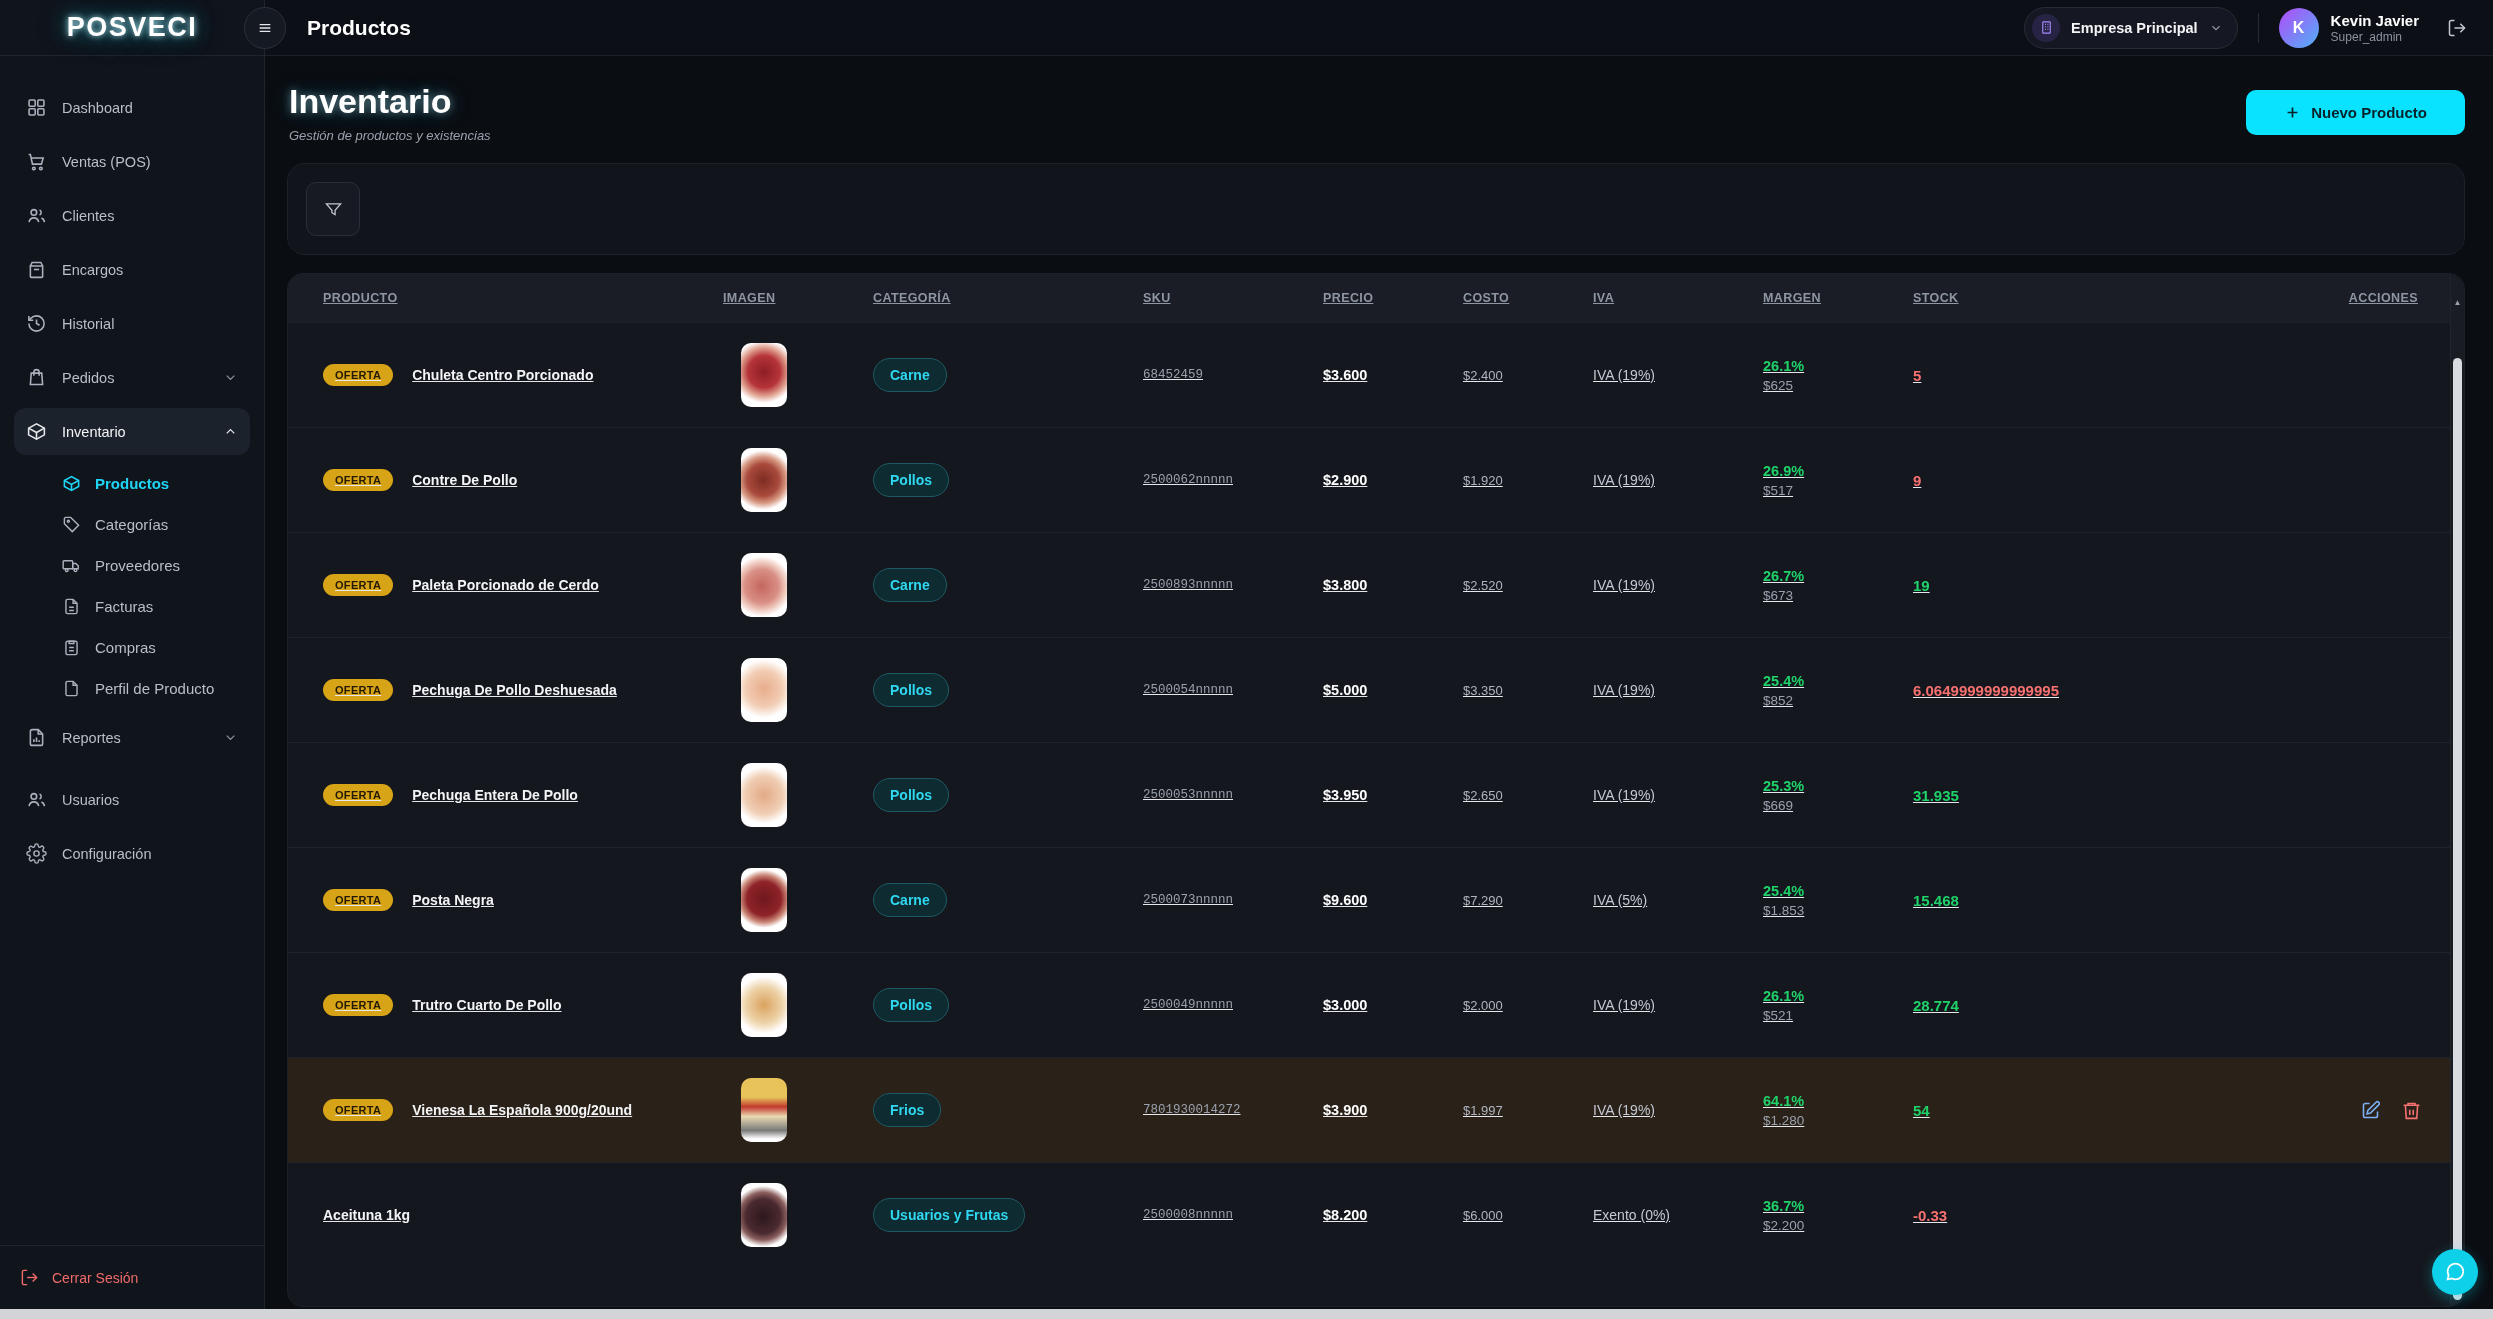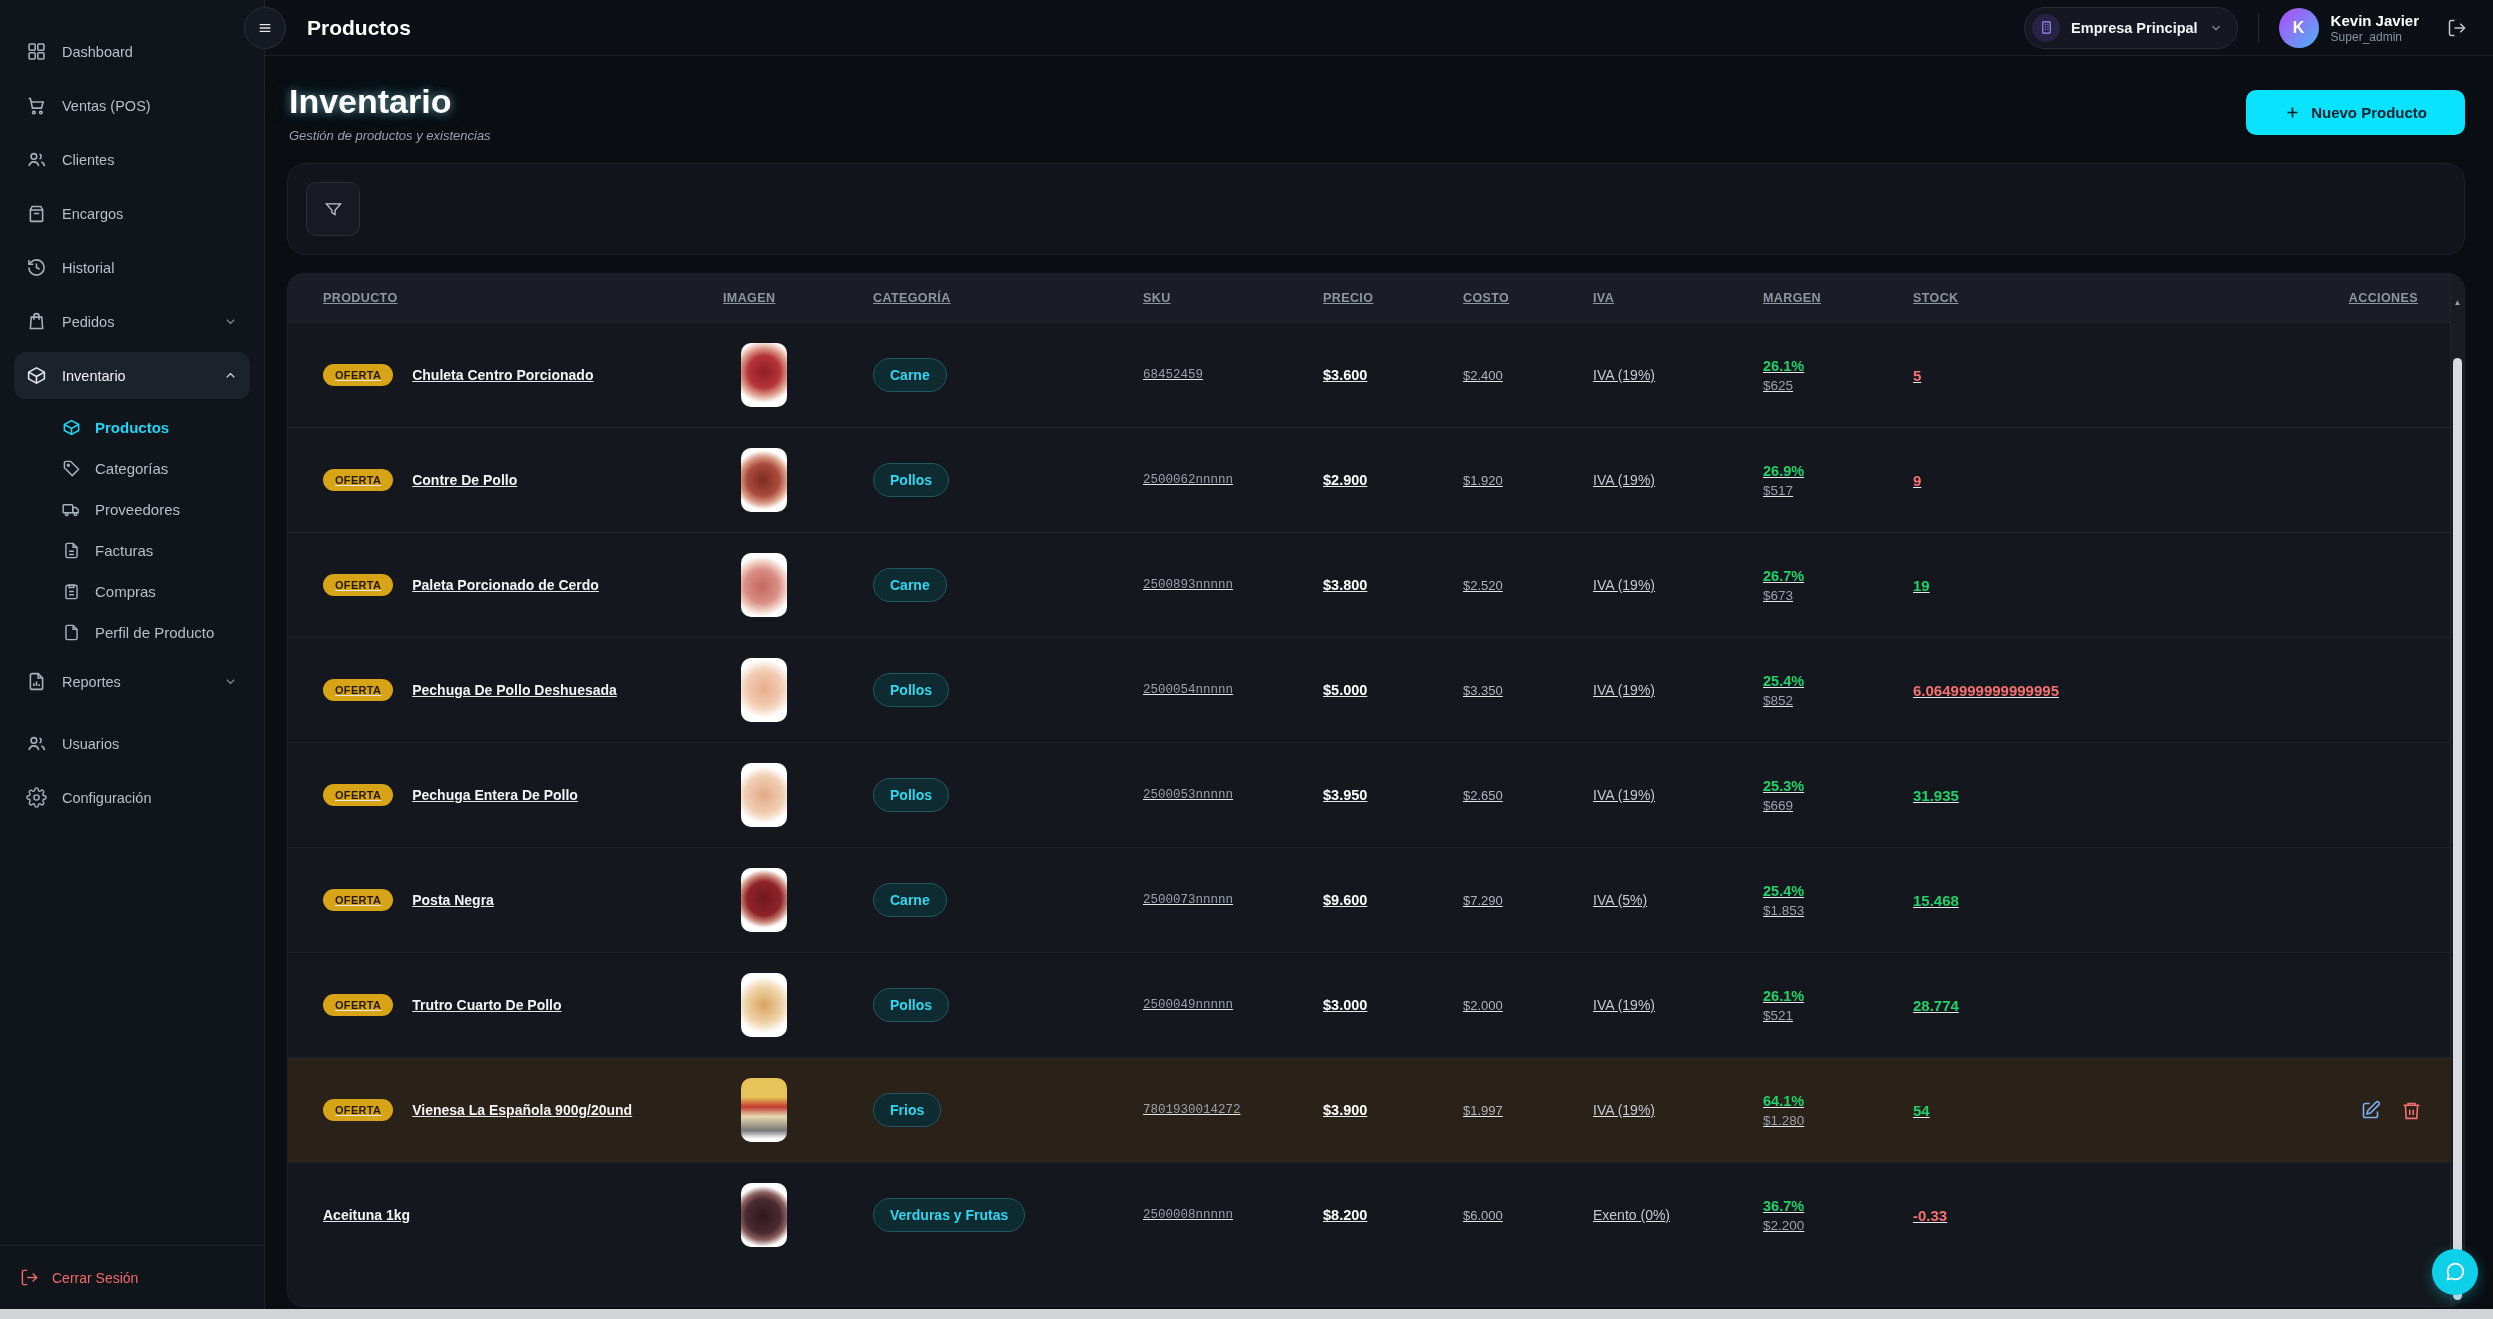--- a/index.html
+++ b/index.html
@@ -179,20 +179,23 @@
   }
 
   .bottom-strip { position:absolute; left:0; right:0; bottom:0; height:10px; background:#d2d4d8; }
 </style>
 </head>
 <body>
 
 <div class="layout">
 
   <aside class="sidebar">
+    <div class="side-logo">
+      <span class="logo-text">POSVECI</span>
+    </div>
     <nav class="side-nav">
 
       <div class="nav-item">
         <span>
             <svg width="21" height="21" viewBox="0 0 24 24" fill="none" stroke-width="1.8">
               <rect x="3.5" y="3.5" width="7" height="7" rx="1"></rect>
               <rect x="13.5" y="3.5" width="7" height="7" rx="1"></rect>
               <rect x="3.5" y="13.5" width="7" height="7" rx="1"></rect>
               <rect x="13.5" y="13.5" width="7" height="7" rx="1"></rect>
             </svg>
@@ -658,21 +661,21 @@
           </div>
         </div>
 
         <div class="grid-cols trow" data-state="normal">
           <div class="c-prod">
               <span class="pname">Aceituna 1kg</span>
             </div>
           <div>
               <div class="photo photo-i"></div>
             </div>
-          <div><span class="cat-badge">Verduras y Frutas</span></div>
+          <div><span class="cat-badge">Usuarios y Frutas</span></div>
           <div class="c-sku">2500008nnnnn</div>
           <div class="c-price">$8.200</div>
           <div class="c-cost">$6.000</div>
           <div class="c-iva">Exento (0%)</div>
           <div>
               <div class="m-pct">36.7%</div>
               <div class="m-val">$2.200</div>
             </div>
           <div class="c-stock" data-tone="red">-0.33</div>
           <div class="c-actions"></div>

